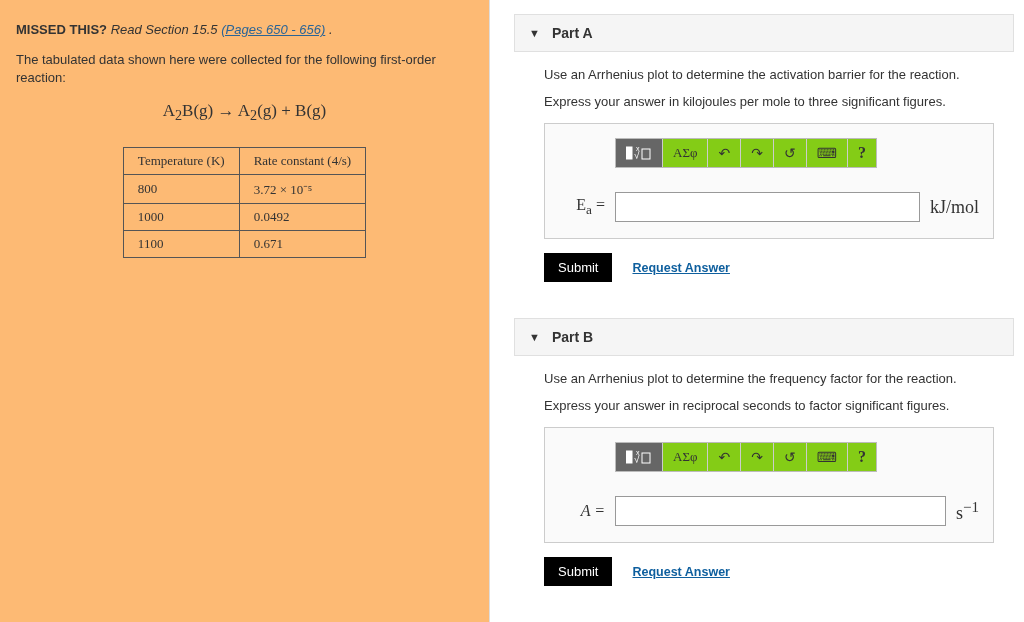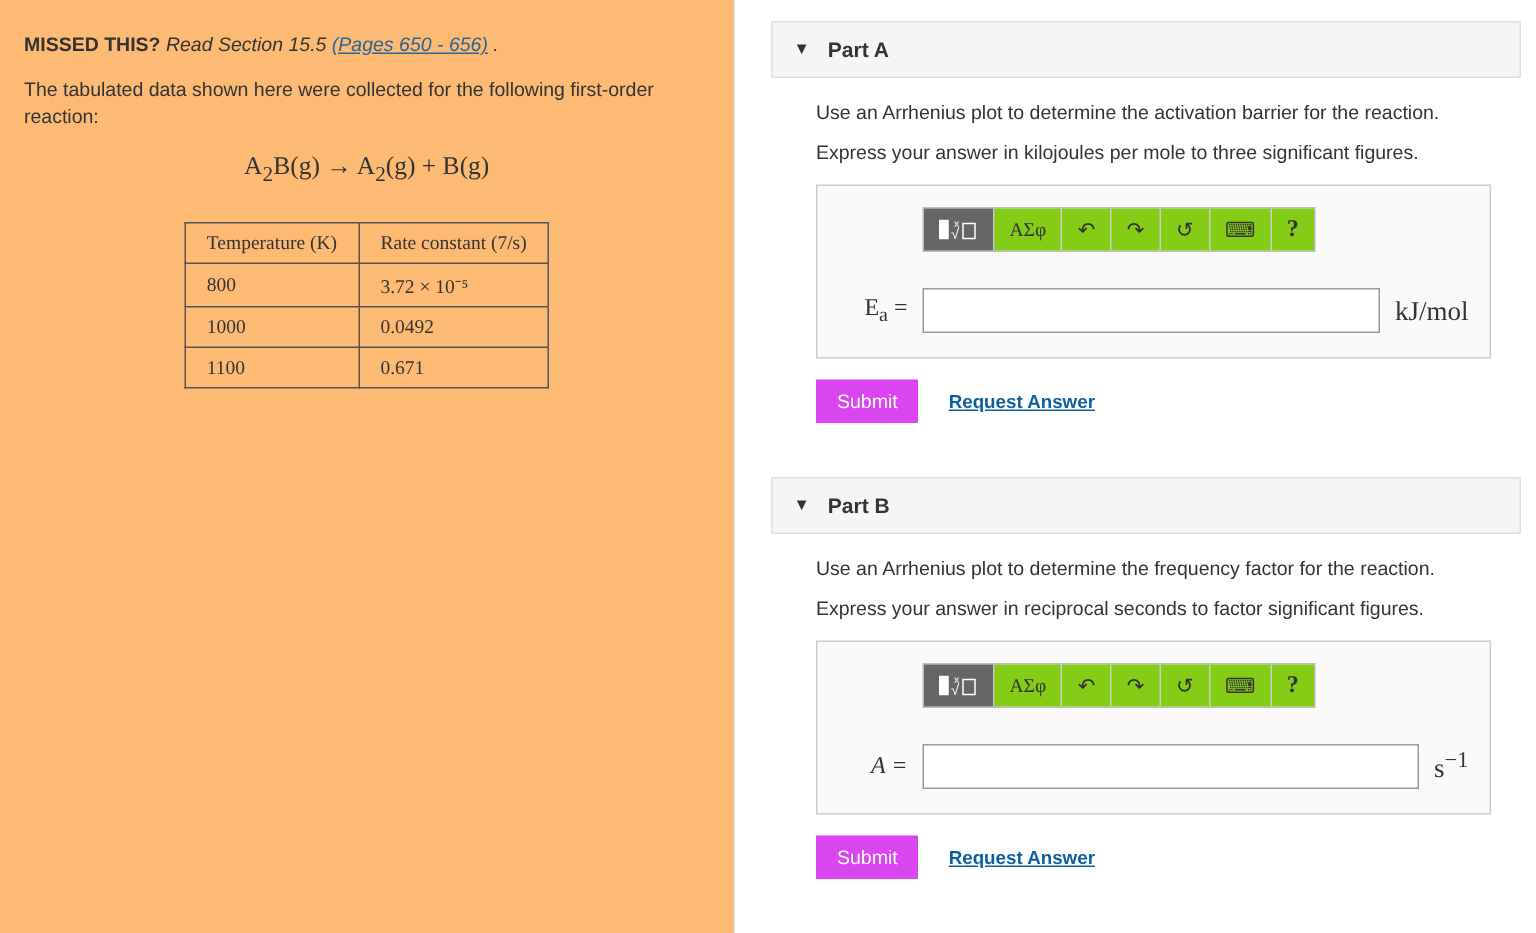--- a/index.html
+++ b/index.html
@@ -108,21 +108,21 @@
     flex: 1;
     height: 30px;
     border: 1px solid #999;
     background: #fff;
     padding: 0 6px;
     font-size: 14px;
   }
   .unit-label { font-family: "Times New Roman", serif; font-size: 18px; }
   .action-row { display: flex; align-items: center; gap: 20px; }
   .submit-btn {
-    background: #d946ef;
+    background: #000000;
     color: #fff;
     border: none;
     padding: 7px 14px;
     font-size: 13px;
     cursor: pointer;
   }
   .req-link {
     color: #0e5f9e;
     font-weight: bold;
     text-decoration: underline;
@@ -138,21 +138,21 @@
   <div class="left-panel">
     <div class="missed-line">
       <span class="missed-strong">MISSED THIS?</span><span class="missed-italic"> Read Section 15.5 </span><a class="pages-link missed-italic">(Pages 650 - 656)</a><span class="missed-italic"> .</span>
     </div>
     <div class="intro-text">The tabulated data shown here were collected for the following first-order reaction:</div>
     <div class="equation">A<sub>2</sub>B(g) → A<sub>2</sub>(g) + B(g)</div>
     <table class="data">
       <tbody>
           <tr>
         <th>Temperature (K)</th>
-        <th>Rate constant (7/s)</th>
+        <th>Rate constant (4/s)</th>
       </tr>
       <tr>
         <td>800</td>
         <td>3.72 × 10⁻⁵</td>
       </tr>
       <tr>
         <td>1000</td>
         <td>0.0492</td>
       </tr>
       <tr>

